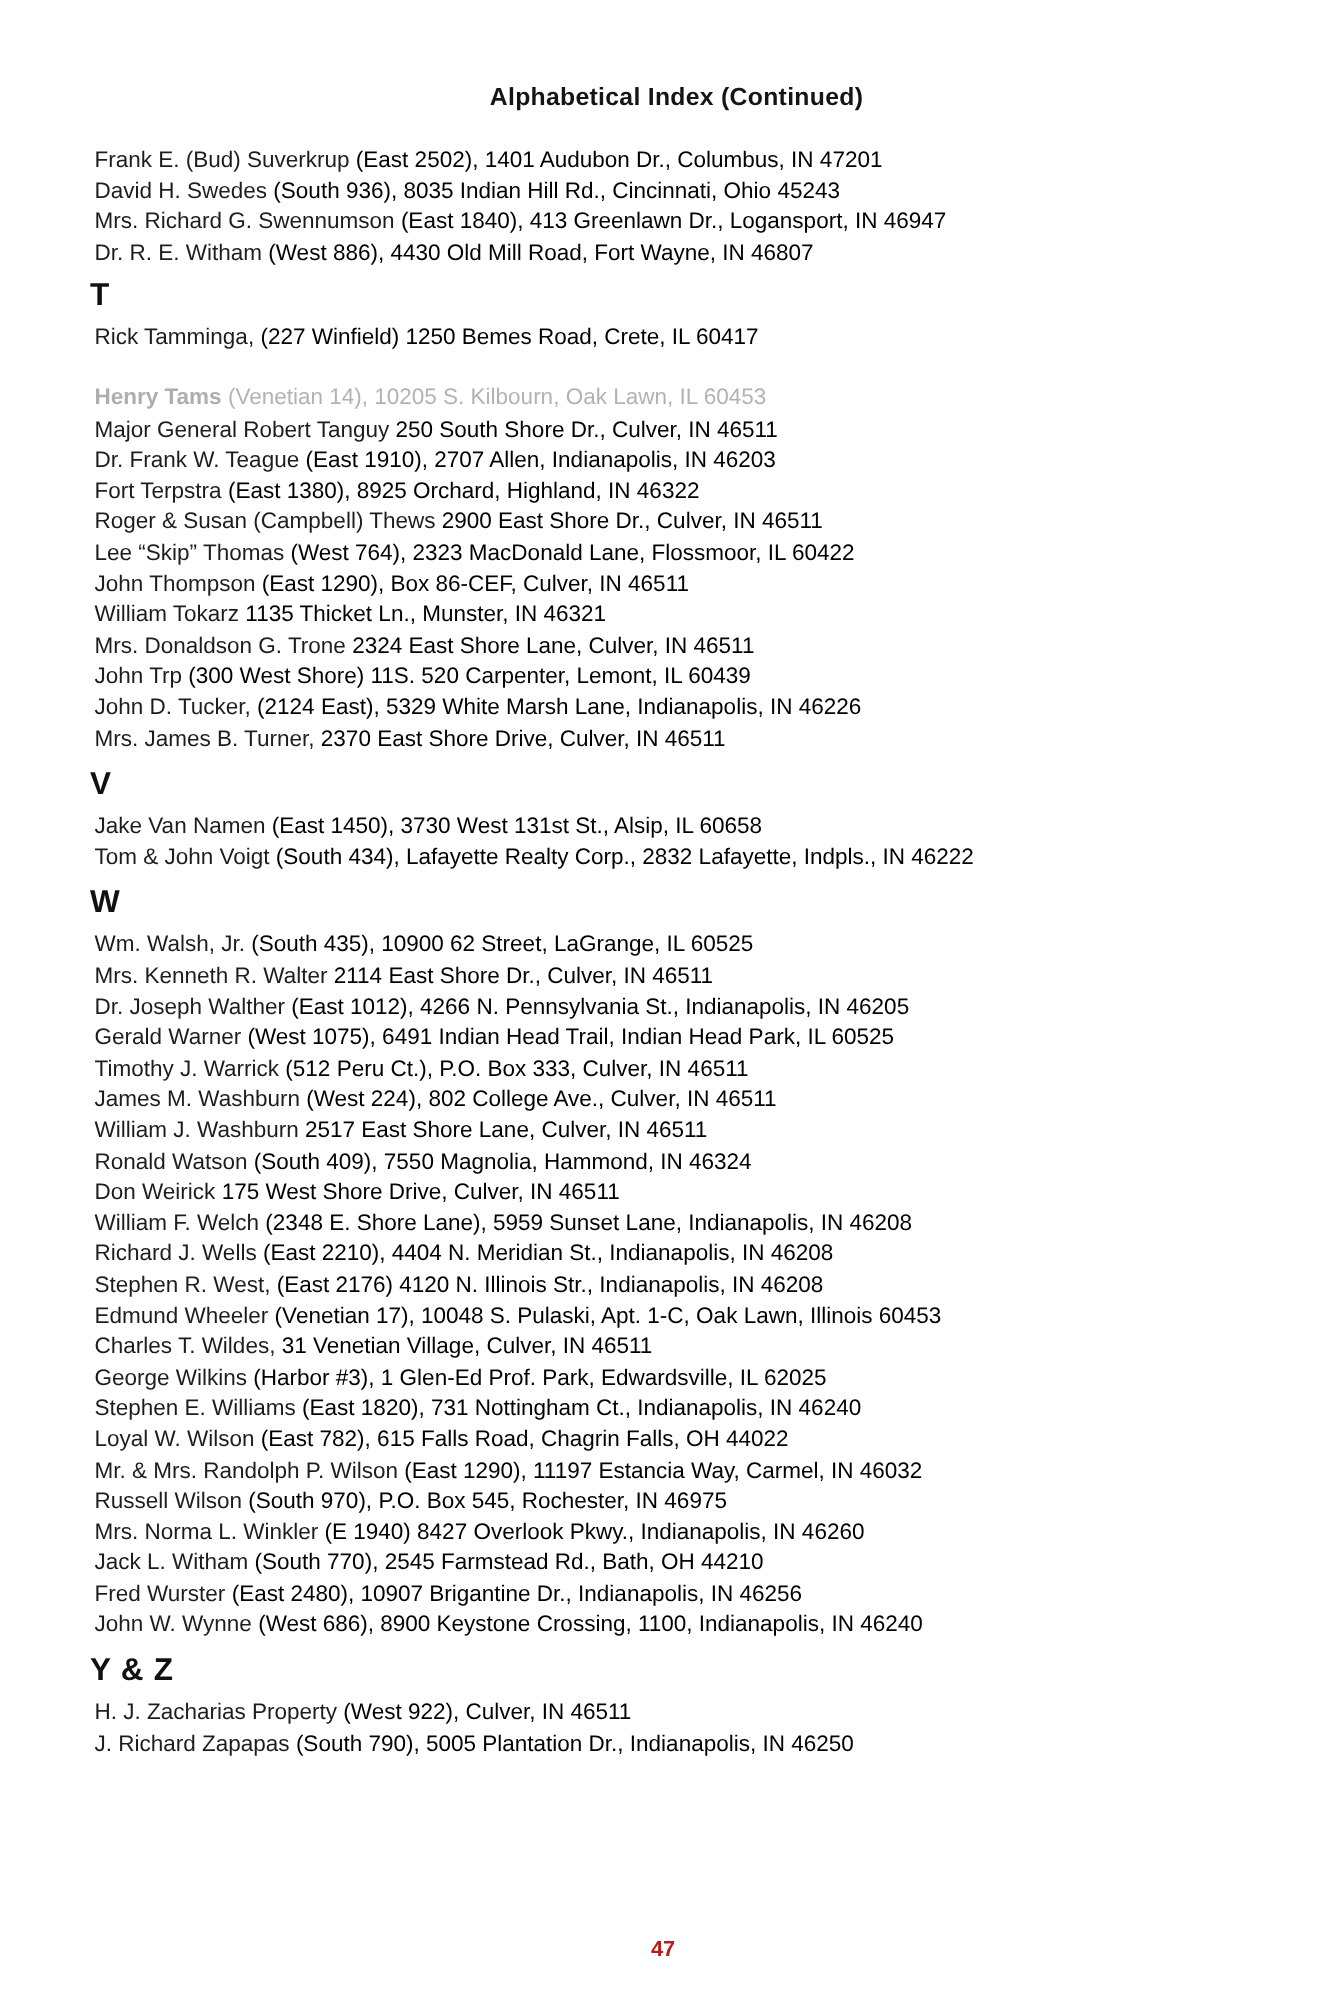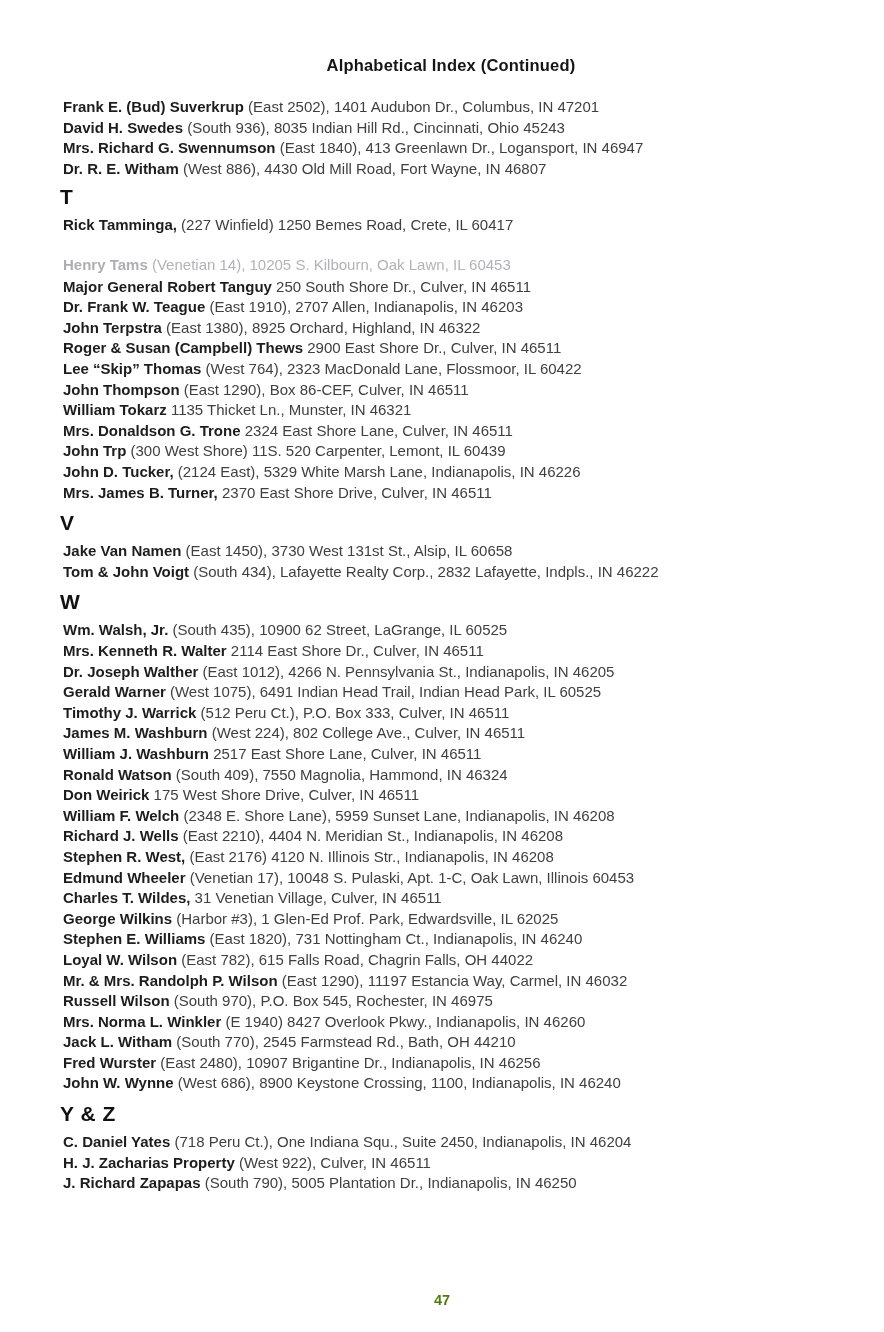--- a/index.html
+++ b/index.html
@@ -38,25 +38,25 @@
     list-style: none;
   }
   .entry {
     font-size: 15px;
     line-height: 20.6px;
     white-space: nowrap;
     color: #1d1d1d;
     padding-left: 5px;
   }
   .entry .nm {
-    font-weight: bold;
+    font-weight: normal;
   }
   .entry .rest {
     font-weight: normal;
-    color: #404040;
+    color: #000000;
   }
   
   .entry.faded {
     color: #8d8f96;
     opacity: 0.72;
     position: relative;
     top: -1px;
     margin-top: 20px;
   }
   .entry.faded .nm { font-weight: bold; color: #8d8f96; }
@@ -75,21 +75,21 @@
   }
   .group + .group { }
   .page-number {
     position: absolute;
     left: 0;
     right: 0;
     bottom: 24px;
     text-align: center;
     font-size: 14.5px;
     font-weight: bold;
-    color: #4d7c0f;
+    color: #b91c1c;
   }
 </style>
 </head>
 <body>
 
 <div class="page">
   <div class="page-title">Alphabetical Index (Continued)</div>
   <div id="groups-root">
       <div class="group">
         <ul class="entries">
@@ -99,21 +99,21 @@
           <li class="entry"><span class="nm">Dr. R. E. Witham</span> <span class="rest">(West 886), 4430 Old Mill Road, Fort Wayne, IN 46807</span></li>
         </ul>
       </div>
       <div class="group">
         <div class="section-letter tight">T</div>
         <ul class="entries">
           <li class="entry"><span class="nm">Rick Tamminga,</span> <span class="rest">(227 Winfield) 1250 Bemes Road, Crete, IL 60417</span></li>
           <li class="entry faded"><span class="nm">Henry Tams</span> <span class="rest">(Venetian 14), 10205 S. Kilbourn, Oak Lawn, IL 60453</span></li>
           <li class="entry"><span class="nm">Major General Robert Tanguy</span> <span class="rest">250 South Shore Dr., Culver, IN 46511</span></li>
           <li class="entry"><span class="nm">Dr. Frank W. Teague</span> <span class="rest">(East 1910), 2707 Allen, Indianapolis, IN 46203</span></li>
-          <li class="entry"><span class="nm">John Terpstra</span> <span class="rest">(East 1380), 8925 Orchard, Highland, IN 46322</span></li>
+          <li class="entry"><span class="nm">Fort Terpstra</span> <span class="rest">(East 1380), 8925 Orchard, Highland, IN 46322</span></li>
           <li class="entry"><span class="nm">Roger &amp; Susan (Campbell) Thews</span> <span class="rest">2900 East Shore Dr., Culver, IN 46511</span></li>
           <li class="entry"><span class="nm">Lee “Skip” Thomas</span> <span class="rest">(West 764), 2323 MacDonald Lane, Flossmoor, IL 60422</span></li>
           <li class="entry"><span class="nm">John Thompson</span> <span class="rest">(East 1290), Box 86-CEF, Culver, IN 46511</span></li>
           <li class="entry"><span class="nm">William Tokarz</span> <span class="rest">1135 Thicket Ln., Munster, IN 46321</span></li>
           <li class="entry"><span class="nm">Mrs. Donaldson G. Trone</span> <span class="rest">2324 East Shore Lane, Culver, IN 46511</span></li>
           <li class="entry"><span class="nm">John Trp</span> <span class="rest">(300 West Shore) 11S. 520 Carpenter, Lemont, IL 60439</span></li>
           <li class="entry"><span class="nm">John D. Tucker,</span> <span class="rest">(2124 East), 5329 White Marsh Lane, Indianapolis, IN 46226</span></li>
           <li class="entry"><span class="nm">Mrs. James B. Turner,</span> <span class="rest">2370 East Shore Drive, Culver, IN 46511</span></li>
         </ul>
       </div>
@@ -148,20 +148,19 @@
           <li class="entry"><span class="nm">Russell Wilson</span> <span class="rest">(South 970), P.O. Box 545, Rochester, IN 46975</span></li>
           <li class="entry"><span class="nm">Mrs. Norma L. Winkler</span> <span class="rest">(E 1940) 8427 Overlook Pkwy., Indianapolis, IN 46260</span></li>
           <li class="entry"><span class="nm">Jack L. Witham</span> <span class="rest">(South 770), 2545 Farmstead Rd., Bath, OH 44210</span></li>
           <li class="entry"><span class="nm">Fred Wurster</span> <span class="rest">(East 2480), 10907 Brigantine Dr., Indianapolis, IN 46256</span></li>
           <li class="entry"><span class="nm">John W. Wynne</span> <span class="rest">(West 686), 8900 Keystone Crossing, 1100, Indianapolis, IN 46240</span></li>
         </ul>
       </div>
       <div class="group">
         <div class="section-letter">Y &amp; Z</div>
         <ul class="entries">
-          <li class="entry"><span class="nm">C. Daniel Yates</span> <span class="rest">(718 Peru Ct.), One Indiana Squ., Suite 2450, Indianapolis, IN 46204</span></li>
           <li class="entry"><span class="nm">H. J. Zacharias Property</span> <span class="rest">(West 922), Culver, IN 46511</span></li>
           <li class="entry"><span class="nm">J. Richard Zapapas</span> <span class="rest">(South 790), 5005 Plantation Dr., Indianapolis, IN 46250</span></li>
         </ul>
       </div>
     </div>
   <div class="page-number">47</div>
 </div>
 
 </body></html>

